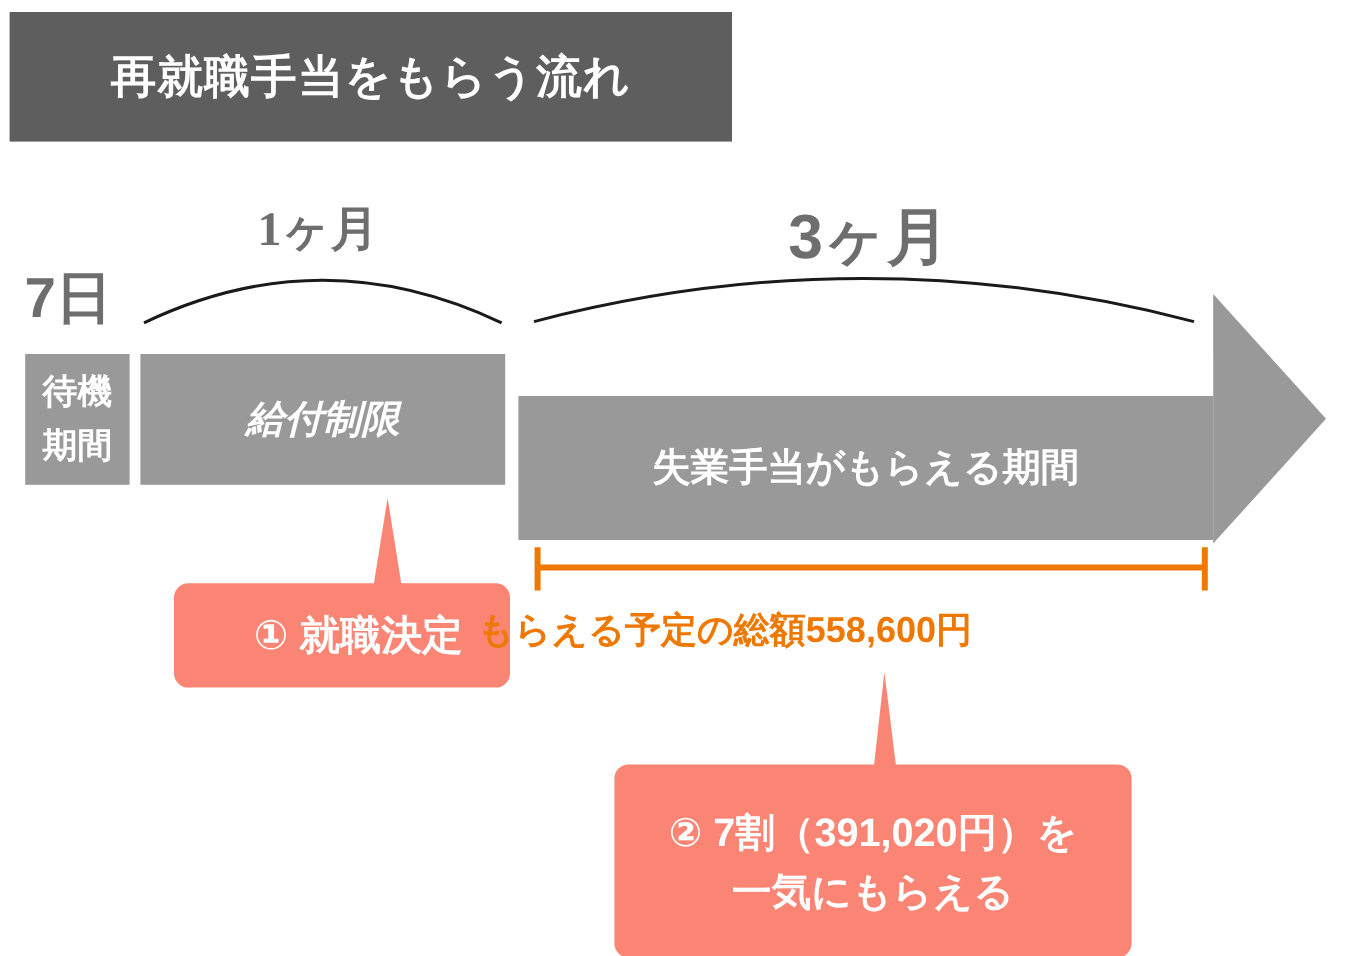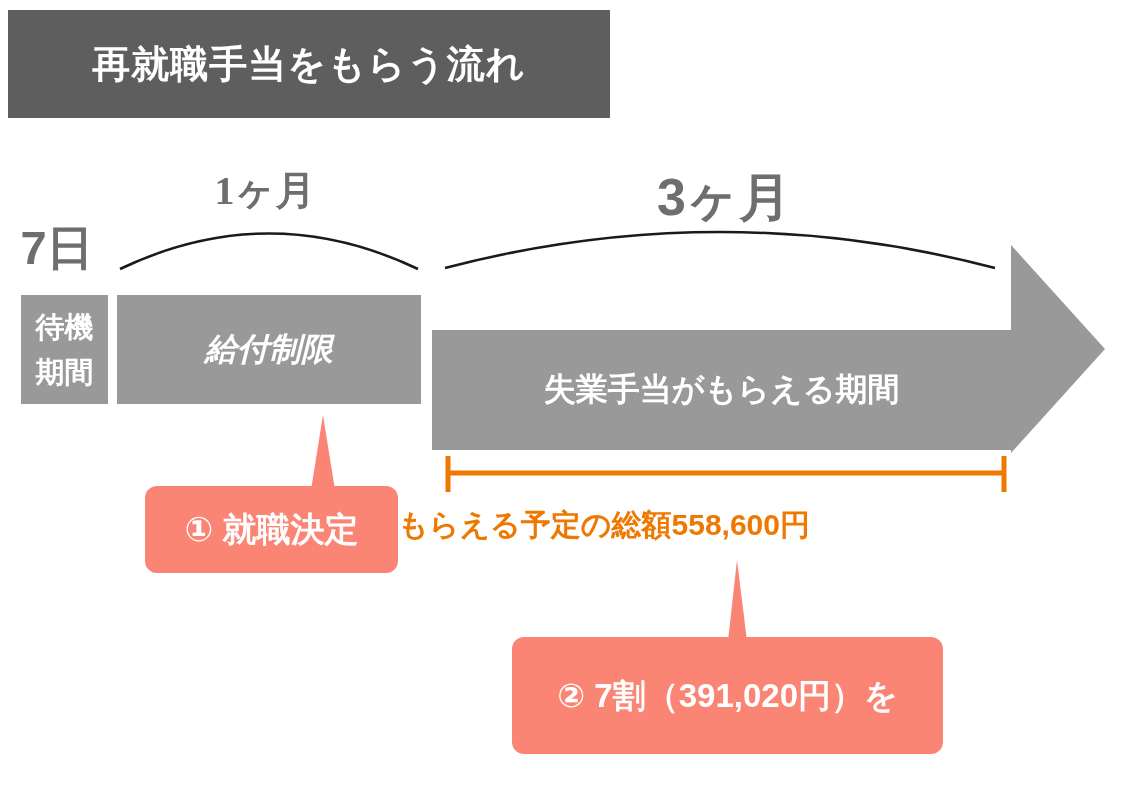--- a/index.html
+++ b/index.html
@@ -40,22 +40,22 @@
     display:flex;align-items:center;justify-content:center;text-align:center;
   }
   .box-waiting{left:21px;top:295px;width:87px;height:109px;font-size:29px;line-height:45px;flex-direction:column;}
   .box-restriction{left:117px;top:295px;width:304px;height:109px;font-size:32px;font-style:italic;}
   .box-benefit{left:432px;top:295px;width:579px;height:120px;font-size:32px;margin-top:35px;}
   
   .callout{
     background:var(--salmon);color:var(--white);font-weight:bold;border-radius:12px;
     display:flex;align-items:center;justify-content:center;flex-direction:column;text-align:center;
   }
-  .callout-1{left:145px;top:486px;width:253px;height:87px;font-size:34px;}
-  .callout-2{left:512px;top:637px;width:431px;height:117px;font-size:33px;line-height:49px;}
+  .callout-1{left:145px;top:486px;width:253px;height:87px;font-size:34px;padding-left:27px;}
+  .callout-2{left:512px;top:637px;width:431px;height:161px;font-size:33px;line-height:49px;}
   
   .total-label{
     left:398px;top:505px;width:600px;
     color:var(--orange);font-size:30px;font-weight:bold;
   }
 </style>
 </head>
 <body>
 
 <div class="canvas">
@@ -89,15 +89,16 @@
   </div>
 
   <div class="abs callout callout-1">
     <span>① 就職決定</span>
   </div>
 
   <div class="abs total-label">もらえる予定の総額558,600円</div>
 
   <div class="abs callout callout-2">
     <span>② 7割（391,020円）を</span>
+    <span>一気にもらえる</span>
   </div>
 
 </div>
 
 </body></html>

